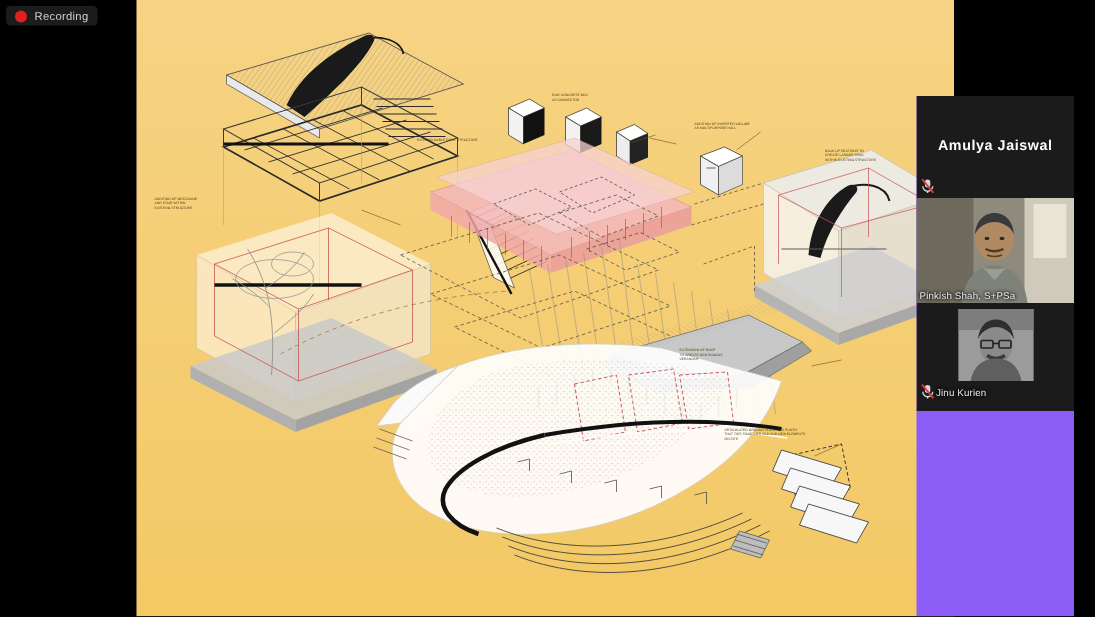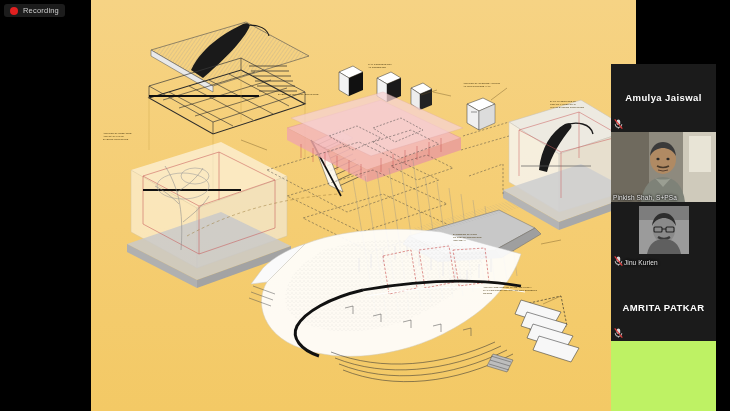--- a/index.html
+++ b/index.html
@@ -14,21 +14,21 @@
 
   
   .share{position:absolute;left:91px;top:0;width:545px;height:411px;
          background:linear-gradient(180deg,#f6d384 0%,#f5cd72 55%,#f3c965 100%);
          overflow:hidden;}
   .slidewrap{position:absolute;inset:0;}
   .slidewrap svg{position:absolute;left:0;top:0;width:545px;height:411px;display:block;}
 
   
   .sidebar{position:absolute;right:14px;top:64px;width:105px;height:347px;
-           background:#bef264;z-index:30;overflow:hidden;
+           background:#8b5cf6;z-index:30;overflow:hidden;
            display:flex;flex-direction:column;}
   .tile{position:relative;width:105px;flex:0 0 auto;background:#1b1b1b;overflow:hidden;
         display:flex;align-items:center;justify-content:center;}
   .tile.t-name{height:68px;}
   .tile.t-video{height:70px;}
   .tile.t-name2{height:70px;}
   .tile.t-video2{height:72px;}
   .tile.t-name3{height:67px;}
   .tile-name-big{color:#fff;font-size:9.5px;font-weight:bold;letter-spacing:.4px;
                  text-align:center;padding:0 4px;line-height:1.2;}
@@ -440,26 +440,15 @@
         <svg viewBox="0 0 9 10">
             <rect x="2.6" y="0.6" width="3.6" height="5.4" rx="1.8" fill="#d9d9d9"></rect>
             <path d="M1.2 5.2a3.3 3.3 0 0 0 6.6 0" fill="none" stroke="#d9d9d9" stroke-width="0.9"></path>
             <line x1="4.4" y1="8.4" x2="4.4" y2="9.6" stroke="#d9d9d9" stroke-width="0.9"></line>
             <line x1="0.7" y1="0.4" x2="8.3" y2="9.6" stroke="#e03b3b" stroke-width="1.2"></line>
           </svg>
       </span>
       <div class="vlabel withmic" style="bottom:8px;">Jinu Kurien</div>
     </div>
 
-    <div class="tile t-name3">
-      <div class="tile-name-big">AMRITA PATKAR</div>
-      <span class="mic">
-        <svg viewBox="0 0 9 10">
-            <rect x="2.6" y="0.6" width="3.6" height="5.4" rx="1.8" fill="#d9d9d9"></rect>
-            <path d="M1.2 5.2a3.3 3.3 0 0 0 6.6 0" fill="none" stroke="#d9d9d9" stroke-width="0.9"></path>
-            <line x1="4.4" y1="8.4" x2="4.4" y2="9.6" stroke="#d9d9d9" stroke-width="0.9"></line>
-            <line x1="0.7" y1="0.4" x2="8.3" y2="9.6" stroke="#e03b3b" stroke-width="1.2"></line>
-          </svg>
-      </span>
-    </div>
   </div>
 
 </div>
 
 </body></html>

